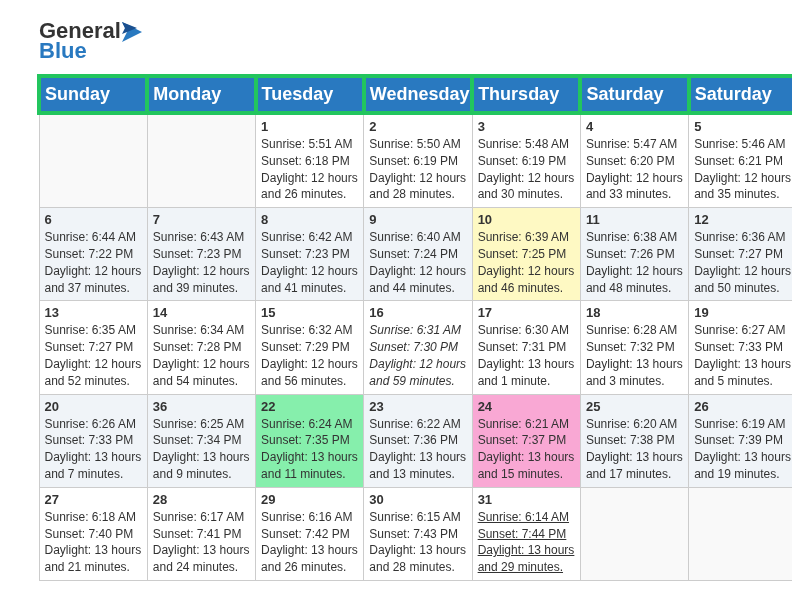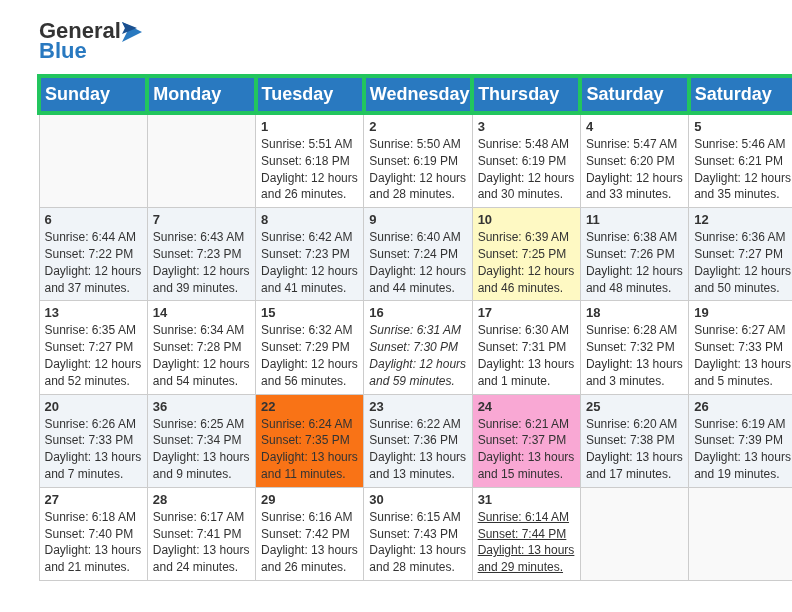--- a/index.html
+++ b/index.html
@@ -264,21 +264,21 @@
 Daylight: 13 hours
 and 7 minutes.</div>
           </td>
           <td style="background: rgb(240, 244, 248);">
             <span class="day-number">36</span>
             <div class="day-info" style="white-space: pre-line;">Sunrise: 6:25 AM
 Sunset: 7:34 PM
 Daylight: 13 hours
 and 9 minutes.</div>
           </td>
-          <td style="background: #f97316;">
+          <td style="background: #86efac;">
             <span class="day-number">22</span>
             <div class="day-info" style="white-space: pre-line;">Sunrise: 6:24 AM
 Sunset: 7:35 PM
 Daylight: 13 hours
 and 11 minutes.</div>
           </td>
           <td style="background: rgb(240, 244, 248);">
             <span class="day-number">23</span>
             <div class="day-info" style="white-space: pre-line;">Sunrise: 6:22 AM
 Sunset: 7:36 PM

